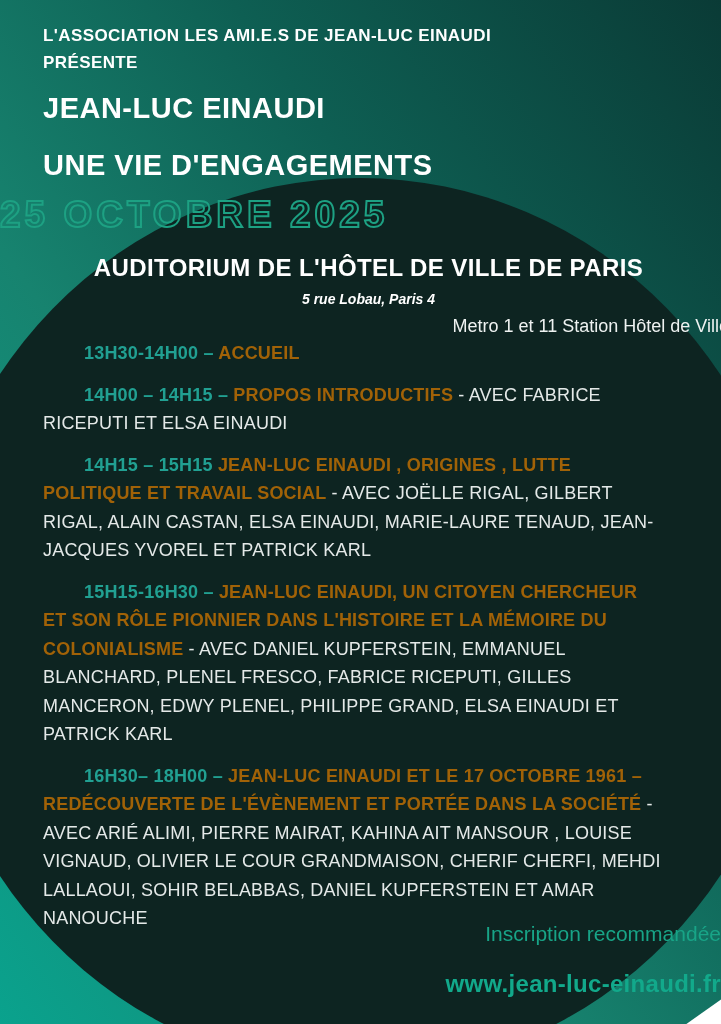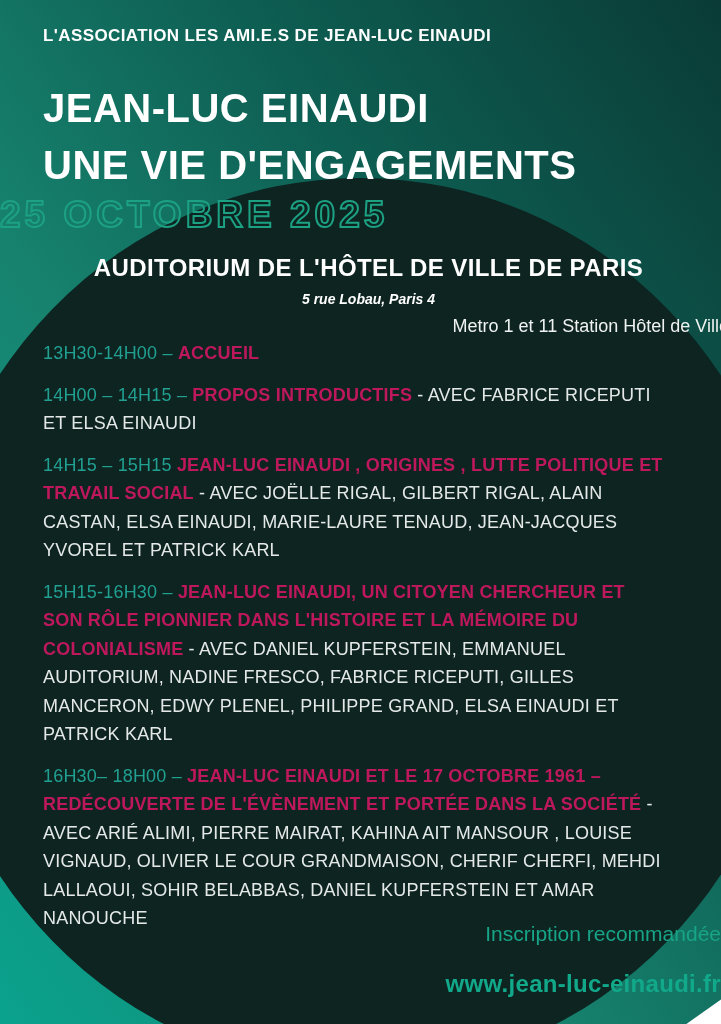--- a/index.html
+++ b/index.html
@@ -41,21 +41,21 @@
   .presenter{
     position:absolute;left:43px;top:22px;right:48px;
     color:#ffffff;
     font-size:17px;font-weight:700;
     letter-spacing:0.4px;
     line-height:27px;
   }
   .title{
     position:absolute;left:43px;top:80px;right:20px;
     color:#ffffff;
-    font-size:40px;font-weight:700;
+    font-size:29px;font-weight:700;
     letter-spacing:0.5px;
     line-height:57px;
     white-space:nowrap;
   }
   .date-outline{
     position:absolute;left:0;top:194px;width:100%;
     text-align:left;
     font-size:37px;font-weight:800;
     letter-spacing:4px;
     color:transparent;
@@ -68,22 +68,22 @@
   .venue-name{font-size:24px;font-weight:700;letter-spacing:0.4px;line-height:32px;}
   .venue-address{font-size:14px;font-weight:700;line-height:30px;font-style:italic;}
   .venue-metro{font-size:18px;font-weight:400;color:#eef2f1;line-height:25px;text-align:right;}
 
   .schedule{
     position:absolute;left:43px;top:339px;width:620px;
     font-size:18px;line-height:28.5px;
     letter-spacing:0.2px;
   }
   .schedule-item{margin-bottom:13px;}
-  .s-time{color:var(--accent-teal);font-weight:400;}
-  .s-title{color:#be185d;font-weight:700;}
+  .s-time{color:var(--accent-teal);font-weight:700;margin-left:41px;}
+  .s-title{color:#a16207;font-weight:700;}
   .s-details{color:#e4e9e8;font-weight:400;}
 
   .footer{
     position:absolute;left:0;top:922px;width:100%;
     text-align:right;
   }
   .registration{
     color:var(--footer-green);
     font-size:21px;font-weight:400;line-height:24px;
   }
@@ -108,40 +108,41 @@
 
 <div class="poster">
   <div class="bg-gradient"></div>
   <div class="dark-ellipse"></div>
   <div class="white-corner"></div>
 
   <div class="content">
 
     <div class="presenter">
       <div>L'ASSOCIATION LES AMI.E.S DE JEAN-LUC EINAUDI</div>
+      <div>PRÉSENTE</div>
     </div>
 
     <div class="title">
       <div>JEAN-LUC EINAUDI</div>
       <div>UNE VIE D'ENGAGEMENTS</div>
     </div>
 
     <div class="date-outline">25 OCTOBRE 2025</div>
 
     <div class="venue">
       <div class="venue-name">AUDITORIUM DE L'HÔTEL DE VILLE DE PARIS</div>
       <div class="venue-address">5 rue Lobau, Paris 4</div>
       <div class="venue-metro">Metro 1 et 11 Station Hôtel de Ville</div>
     </div>
 
     <div class="schedule">
       <p class="schedule-item"><span class="s-time">13H30-14H00 – </span><span class="s-title">ACCUEIL</span><span class="s-details"></span></p>
       <p class="schedule-item"><span class="s-time">14H00 – 14H15 – </span><span class="s-title">PROPOS INTRODUCTIFS</span><span class="s-details"> - AVEC FABRICE RICEPUTI ET ELSA EINAUDI</span></p>
       <p class="schedule-item"><span class="s-time">14H15 – 15H15 </span><span class="s-title">JEAN-LUC EINAUDI , ORIGINES , LUTTE POLITIQUE ET TRAVAIL SOCIAL</span><span class="s-details"> - AVEC JOËLLE RIGAL, GILBERT RIGAL, ALAIN CASTAN, ELSA EINAUDI, MARIE-LAURE TENAUD, JEAN-JACQUES YVOREL ET PATRICK KARL</span></p>
-      <p class="schedule-item"><span class="s-time">15H15-16H30 – </span><span class="s-title">JEAN-LUC EINAUDI, UN CITOYEN CHERCHEUR ET SON RÔLE PIONNIER DANS L'HISTOIRE ET LA MÉMOIRE DU COLONIALISME </span><span class="s-details"> - AVEC DANIEL KUPFERSTEIN, EMMANUEL AUDITORIUM, NADINE FRESCO, FABRICE RICEPUTI, GILLES MANCERON, EDWY PLENEL, PHILIPPE GRAND, ELSA EINAUDI ET PATRICK KARL</span></p>
+      <p class="schedule-item"><span class="s-time">15H15-16H30 – </span><span class="s-title">JEAN-LUC EINAUDI, UN CITOYEN CHERCHEUR ET SON RÔLE PIONNIER DANS L'HISTOIRE ET LA MÉMOIRE DU COLONIALISME </span><span class="s-details"> - AVEC DANIEL KUPFERSTEIN, EMMANUEL BLANCHARD, PLENEL FRESCO, FABRICE RICEPUTI, GILLES MANCERON, EDWY PLENEL, PHILIPPE GRAND, ELSA EINAUDI ET PATRICK KARL</span></p>
       <p class="schedule-item"><span class="s-time">16H30– 18H00 – </span><span class="s-title">JEAN-LUC EINAUDI ET LE 17 OCTOBRE 1961 – REDÉCOUVERTE DE L'ÉVÈNEMENT ET PORTÉE DANS LA SOCIÉTÉ</span><span class="s-details"> - AVEC ARIÉ ALIMI, PIERRE MAIRAT, KAHINA AIT MANSOUR , LOUISE VIGNAUD, OLIVIER LE COUR GRANDMAISON, CHERIF CHERFI, MEHDI LALLAOUI, SOHIR BELABBAS, DANIEL KUPFERSTEIN ET AMAR NANOUCHE</span></p>
     </div>
 
     <div class="footer">
       <div class="registration">Inscription recommandée</div>
       <div class="website">www.jean-luc-einaudi.fr</div>
     </div>
 
   </div>
 </div>

